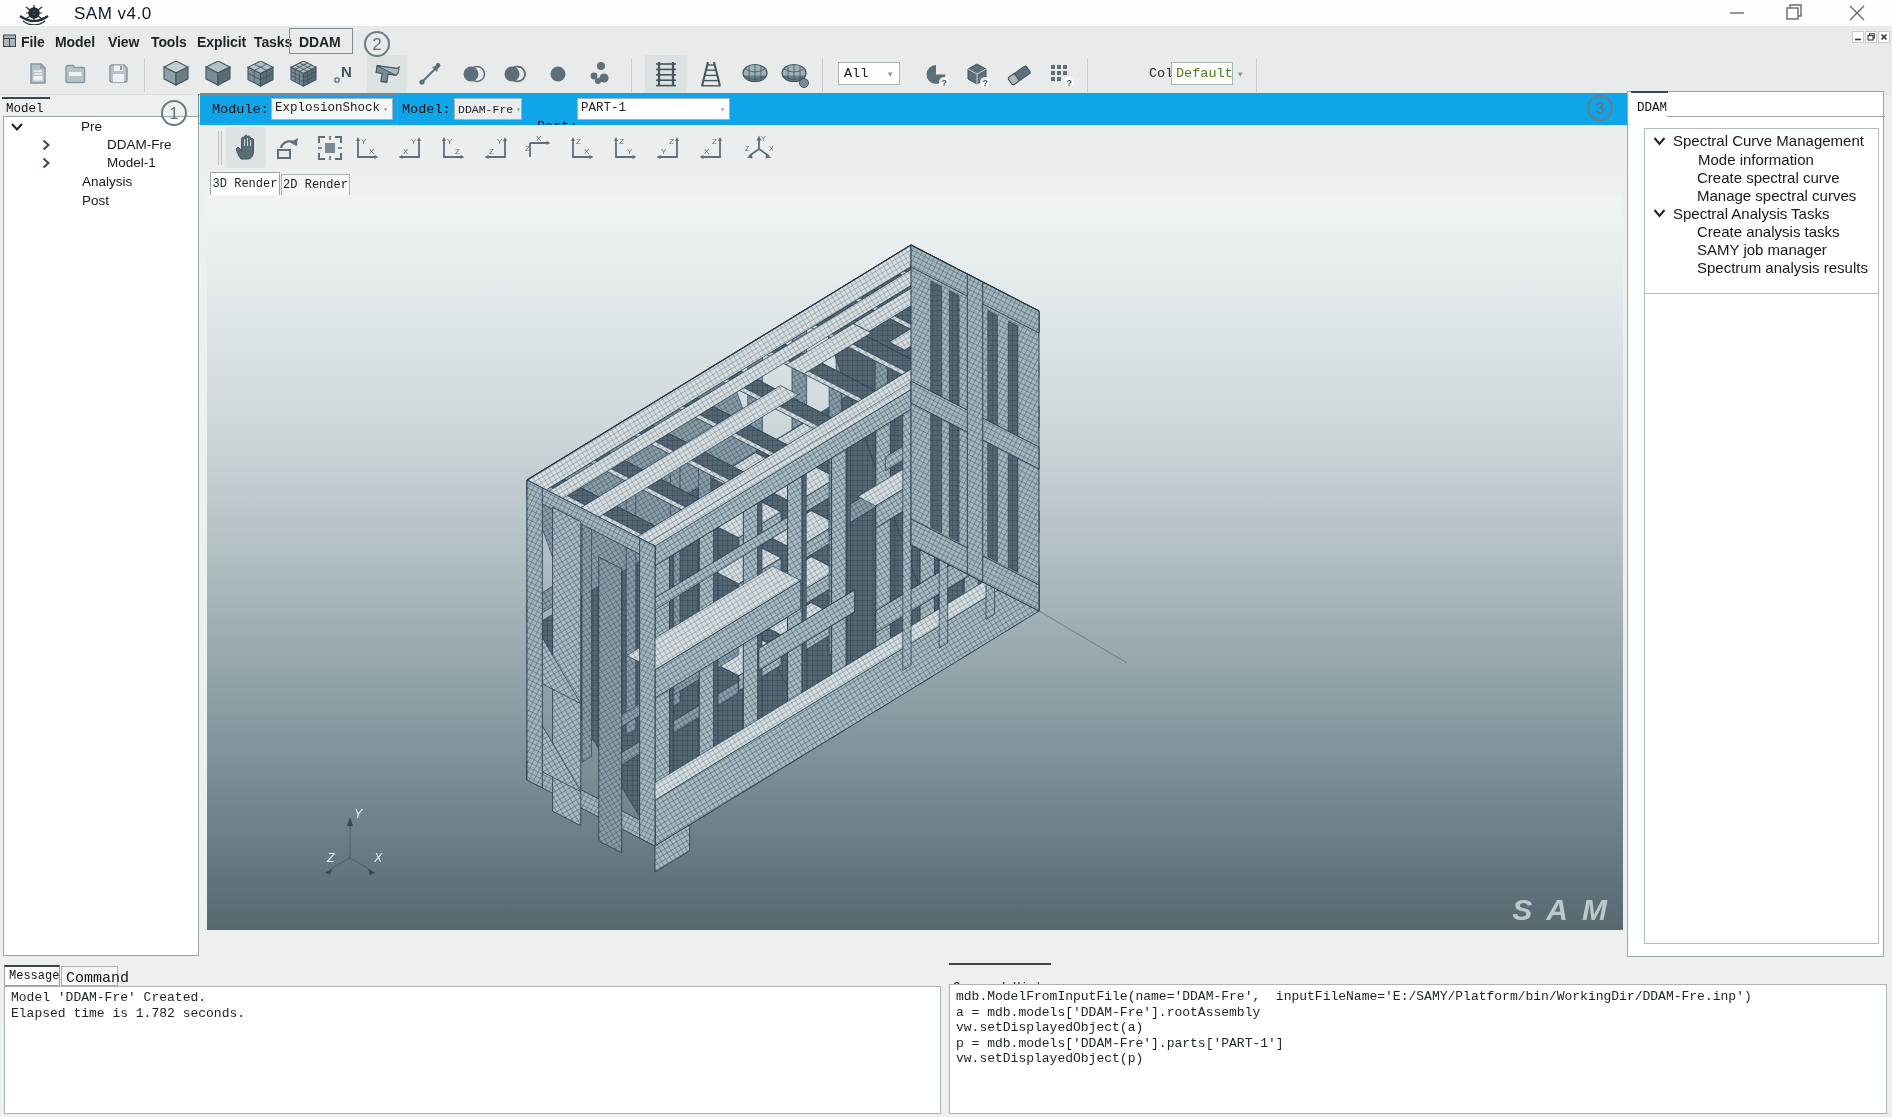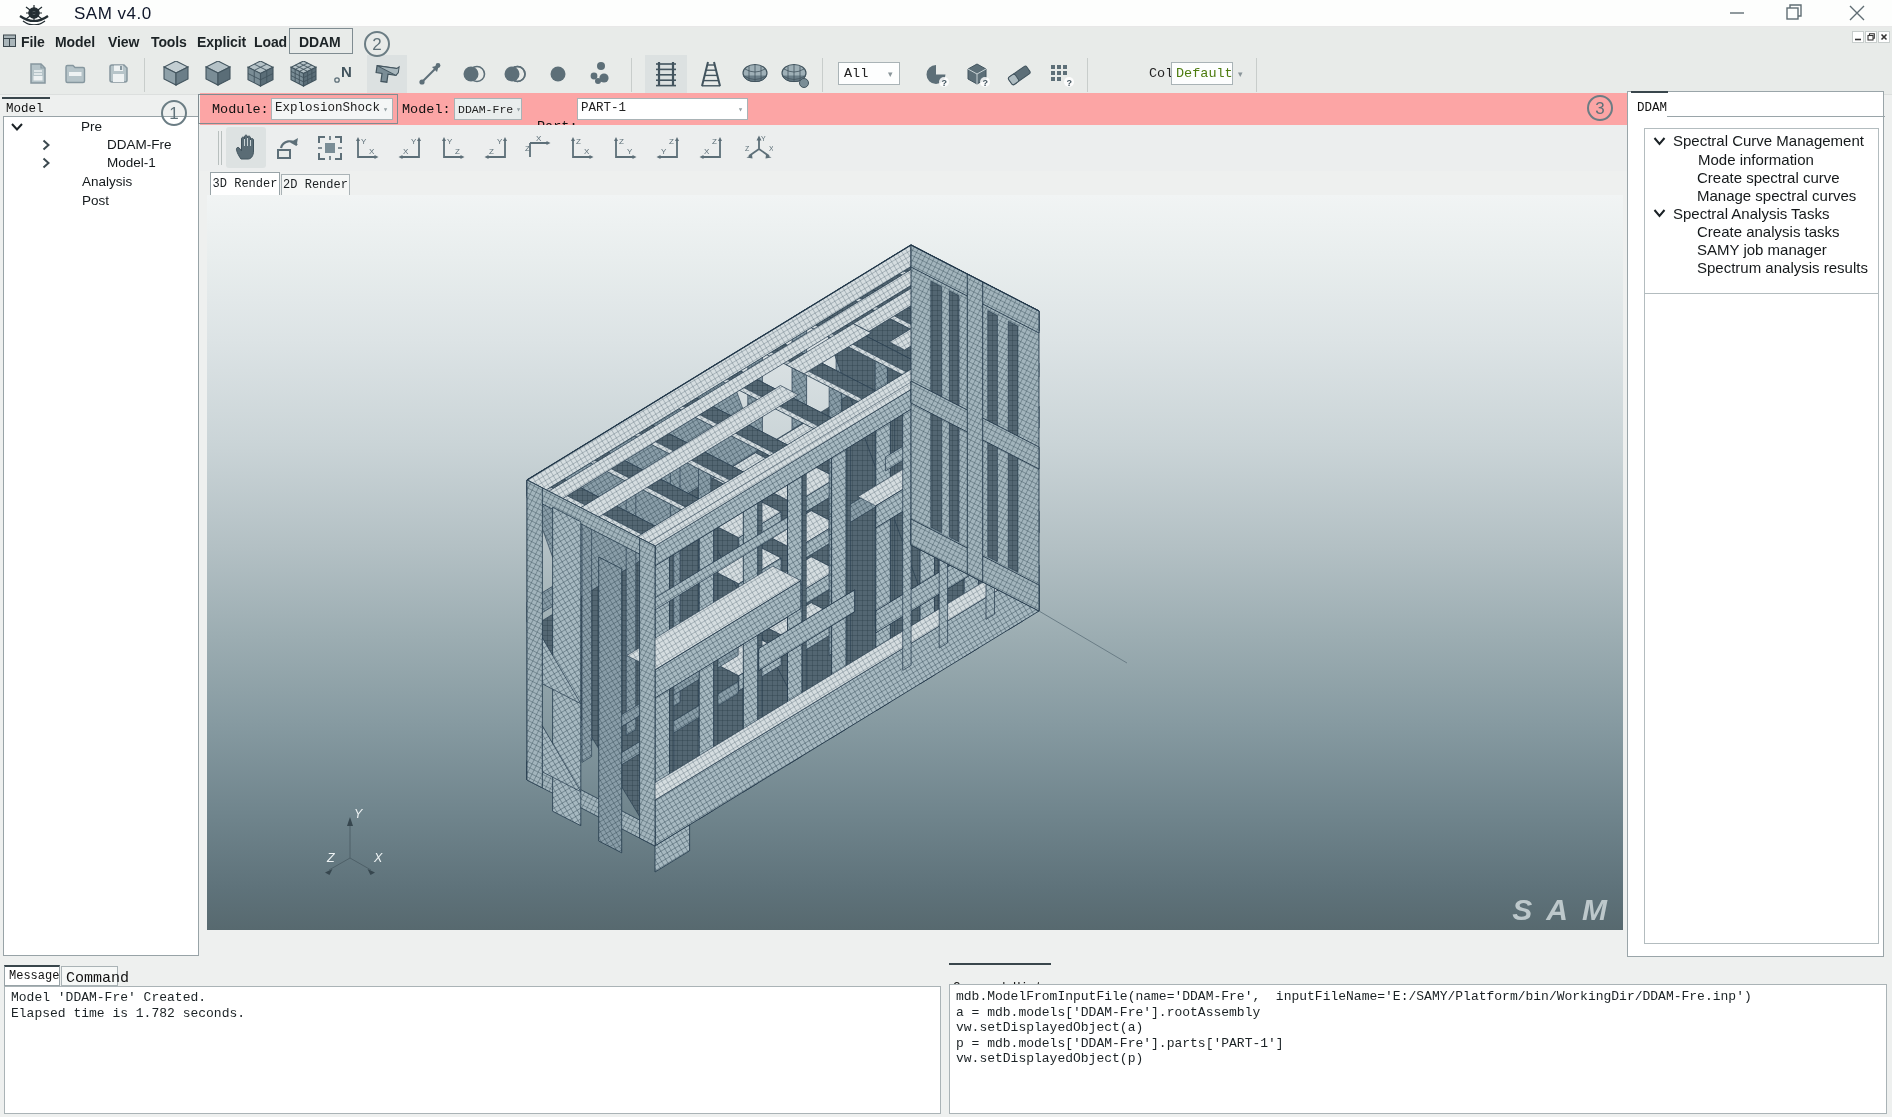--- a/index.html
+++ b/index.html
@@ -16,21 +16,21 @@
   
   #toolbar { position:absolute; left:0; top:55px; width:1892px; height:40px; background:#e8ebe9; border-bottom:1px solid #dcdfde;}
   .tsep { position:absolute; top:3px; height:34px; width:1px; background:#c8cdcb; }
   
   .whitebox { position:absolute; background:#fff; border:1px solid #98a3a7; }
   
   .treerow { position:absolute; font-size:13.5px; color:#14191c; white-space:nowrap;margin-left:48px;}
   
   .circnum { position:absolute; z-index:30; border:2px solid #6b7d84; border-radius:50%; width:26px; height:26px; text-align:center; line-height:23px; font-size:17px; color:#5f7178; background:transparent; font-weight:400;}
   
-  #modulebar { position:absolute; left:200px; top:93px; width:1430px; height:32px; background:#fca5a5; }
+  #modulebar { position:absolute; left:200px; top:93px; width:1430px; height:32px; background:#0ea5e9; }
   .mlabel { position:absolute; top:9px; font-size:13.5px; color:#111; font-family:"Liberation Mono", monospace;}
   .dropdown { position:absolute; top:5px; height:22px; border:1px solid #a9b3b6; background:#f4f6f6; font-family:"Liberation Mono", monospace; font-size:12.5px; color:#222; padding:2px 3px; white-space:nowrap; overflow:hidden; }
   .ddarrow { position:absolute; font-size:8.5px; color:#95a0a4; top:5px; }
   
   #vptoolbar { position:absolute; left:200px; top:125px; width:1430px; height:46px; background:#eceeee; }
   
   .rtab { position:absolute; font-family:"Liberation Mono", monospace; font-size:12px; color:#1a1f22; text-align:center; white-space:nowrap; }
   
   #viewport { position:absolute; left:207px; top:195px; width:1416px; height:735px;
      background:linear-gradient(180deg,#f1f4f4 0%, #e9eeee 8%, #dce3e5 20%, #cad4d7 34%, #b3c0c4 48%, #9cadb2 60%, #869aa1 72%, #70858d 84%, #5f737b 94%, #57696f 100%);}
@@ -69,21 +69,21 @@
 <div id="menubar">
   <svg class="abs" style="left:3px;top:7px" width="13" height="14" viewBox="0 0 13 14">
     <rect x="0.5" y="1" width="12" height="11.5" fill="#aab6ba" stroke="#3a464c" stroke-width="1"></rect>
     <path d="M0.5 4.5 L12.5 4.5 M6.5 4.5 L6.5 12.5" stroke="#3a464c" stroke-width="1"></path>
   </svg>
   <div class="menuitem" style="left:21px">File</div>
   <div class="menuitem" style="left:55px">Model</div>
   <div class="menuitem" style="left:108px">View</div>
   <div class="menuitem" style="left:151px">Tools</div>
   <div class="menuitem" style="left:197px">Explicit</div>
-  <div class="menuitem" style="left:254px">Load</div>
+  <div class="menuitem" style="left:254px">Tasks</div>
   <div class="abs" style="left:289px;top:1px;width:64px;height:26px;border:1px solid #7f8c91"></div>
   <div class="menuitem" style="left:299px">DDAM</div>
 
   <div class="abs" style="left:1852px;top:4px;width:12px;height:12px;background:#fff;border:1px solid #c7cdcc;">
       <svg width="10" height="10" viewBox="0 0 10 10">
         <path d="M2 7.5 L8 7.5" stroke="#333" stroke-width="1.6"></path>
       </svg>
     </div>
   <div class="abs" style="left:1865px;top:4px;width:12px;height:12px;background:#fff;border:1px solid #c7cdcc;">
       <svg width="10" height="10" viewBox="0 0 10 10">
@@ -277,21 +277,21 @@
 <div class="treerow" style="left:34px;top:193px;">Post</div>
 <div class="circnum" style="left:161px;top:100px;">1</div>
 
 <div id="modulebar">
   <div class="abs" style="left:-2px;top:1px;width:200px;height:30px;border:1px solid #7f8c91;"></div>
   <div class="mlabel" style="left:12px;">Module:</div>
   <div class="dropdown" style="left:71px;width:122px;">ExplosionShock<span class="ddarrow" style="right:4px;">▾</span></div>
   <div class="mlabel" style="left:202px;">Model:</div>
   <div class="dropdown" style="left:254px;width:68px;background:#e9eded;font-size:11.5px;padding-top:4px;">DDAM-Fre<span class="ddarrow" style="right:0px;">▾</span></div>
   <div class="mlabel" style="left:337px;margin-top:17px;">Part:</div>
-  <div class="dropdown" style="left:377px;width:171px;background:#fff;">PART-1<span class="ddarrow" style="right:4px;">▾</span></div>
+  <div class="dropdown" style="left:377px;width:153px;background:#fff;">PART-1<span class="ddarrow" style="right:4px;">▾</span></div>
 </div>
 
 <div id="vptoolbar">
   <div class="abs" style="left:18px;top:6px;width:1px;height:34px;background:#b8bfbe;"></div>
 <div class="abs" style="left:21px;top:6px;width:1px;height:34px;background:#b8bfbe;"></div>
 <div class="abs" style="left:26px;top:2px;width:40px;height:41px;background:#dde2e2;border-radius:3px;"></div>
 <svg class="abs" style="left:33px;top:8px" width="26" height="28" viewBox="0 0 26 28">
 <path d="M8 26 C5 22 3 17 3.5 15.5 C4 14 6 14 7 16 L8.5 18 L8.5 6 C8.5 3.5 11.5 3.5 11.5 6 L11.5 4 C11.5 1.5 14.5 1.5 14.5 4 L14.5 5 C14.5 2.5 17.5 2.5 17.5 5 L17.5 7 C17.5 5 20.5 5 20.5 7 L20.5 18 C20.5 23 18 26 15 26 Z" fill="#5a6c75" stroke="#42545e" stroke-width="1"></path>
 <path d="M11.5 6 V13 M14.5 5 V13 M17.5 7 V13" stroke="#c9d3d6" stroke-width="1" fill="none"></path>
     </svg>

